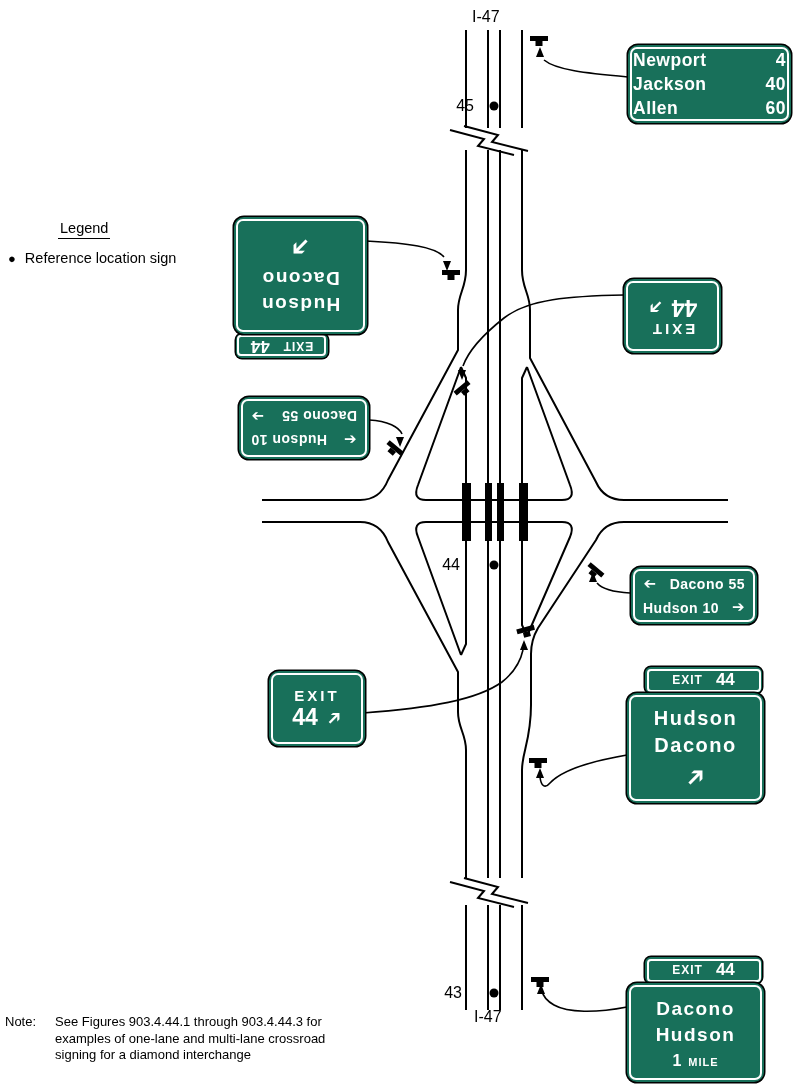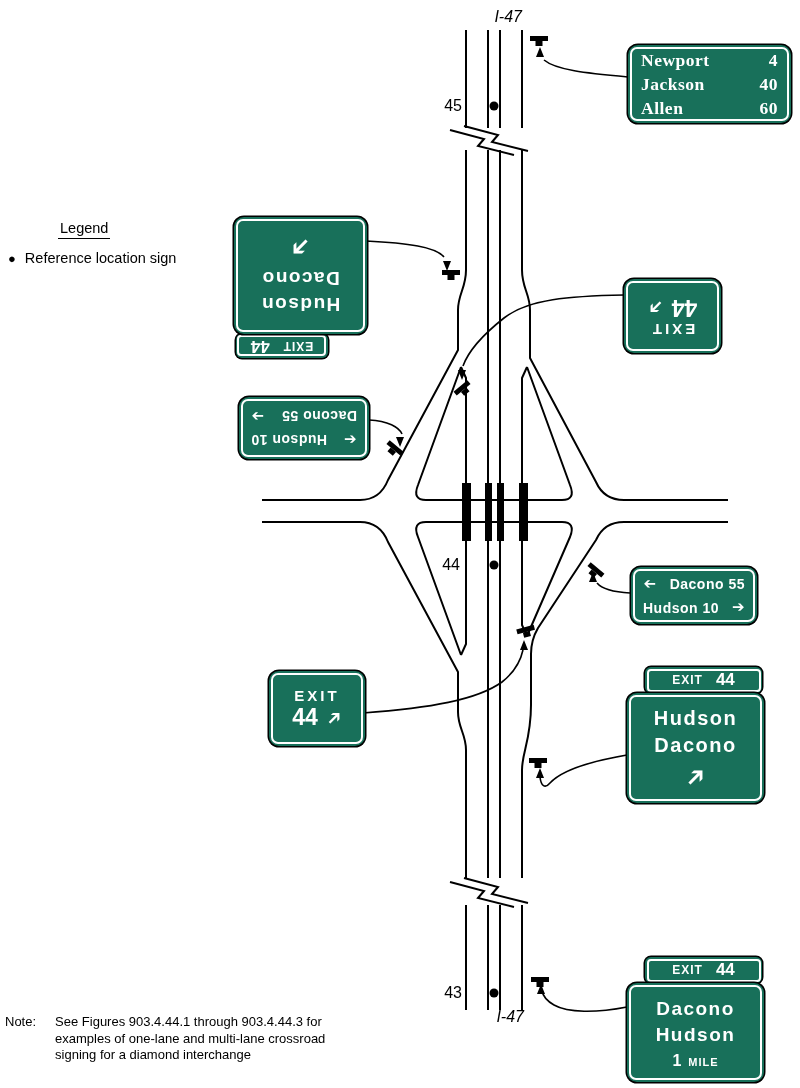--- a/index.html
+++ b/index.html
@@ -1,21 +1,21 @@
 <!DOCTYPE html>
 <html style="--green: #18705a;"><head>
 <meta charset="utf-8">
 <style>
   html,body{margin:0;padding:0;background:#fff;}
   #stage{position:relative;width:800px;height:1088px;background:#fff;overflow:hidden;
          font-family:"Liberation Sans",sans-serif;}
   #road-svg{position:absolute;left:0;top:0;}
 
   .lbl{position:absolute;color:#000;font-size:16px;}
-  .lbl.center{text-align:right;font-style:italic;}
+  .lbl.center{text-align:left;}
   .lbl.right{text-align:right;}
 
   
   .legend-title{position:absolute;left:58px;top:220px;font-size:14.5px;
                 border-bottom:1.5px solid #000;padding:0 2px 2px 2px;}
   .legend-item{position:absolute;left:8px;top:250px;font-size:14.5px;display:flex;align-items:center;}
   .legend-dot{font-size:13px;margin-right:9px;line-height:1;}
 
   
   .note{position:absolute;left:5px;top:1014px;display:flex;gap:19px;font-size:13px;line-height:1.27;}
@@ -30,22 +30,22 @@
   .flip{transform:rotate(180deg);}
 
   .sign-group{position:absolute;display:flex;flex-direction:column;}
   .tab{background:var(--green);border-radius:6px;box-shadow:0 0 0 1.5px #000;padding:1.5px;
        box-sizing:border-box;}
   .tab-face{border:2px solid #fff;border-radius:4px;width:100%;height:100%;box-sizing:border-box;
             display:flex;align-items:center;justify-content:center;gap:13px;color:#fff;font-weight:bold;}
   .tab-exit{font-size:12px;letter-spacing:1px;}
   .tab-num{font-size:17px;}
 
-  .mrow{display:flex;justify-content:space-between;padding:0 9px;font-size:17.5px;
-        letter-spacing:.5px;line-height:24px;font-family:Liberation Serif, serif;}
+  .mrow{display:flex;justify-content:space-between;padding:0 1px;font-size:17.5px;
+        letter-spacing:.5px;line-height:24px;}
 
   .city{text-align:center;font-size:20px;letter-spacing:1.5px;line-height:27px;}
   .city.small{font-size:19px;line-height:26px;}
 
   .arrow{font-family:"DejaVu Sans",sans-serif;display:inline-block;line-height:1;}
   .rot-ur{transform:rotate(-45deg);}
   .rot-l{transform:rotate(180deg);}
   .panel-arrow{text-align:center;font-size:25px;margin-top:3px;}
 
   .gore-exit{text-align:center;font-size:15px;letter-spacing:3px;}
@@ -176,21 +176,21 @@
       <path d="M462,380 L466,370 L458,370 Z"></path>
       <path d="M400,447 L404,437 L396,437 Z"></path>
       <path d="M593,572 L597,582 L589,582 Z"></path>
       <path d="M524,640 L528,650 L520,650 Z"></path>
       <path d="M540,768 L544,778 L536,778 Z"></path>
       <path d="M541,984 L545,994 L537,994 Z"></path>
     </g>
   </svg>
 
   <div class="lbl center" style="left:472px;top:8px;width:50px;">I-47</div>
-  <div class="lbl right" style="left:430px;top:97px;width:32px;">45</div>
+  <div class="lbl right" style="left:442px;top:97px;width:32px;">45</div>
   <div class="lbl right" style="left:428px;top:556px;width:32px;">44</div>
   <div class="lbl right" style="left:430px;top:984px;width:32px;">43</div>
   <div class="lbl center" style="left:474px;top:1008px;width:50px;">I-47</div>
 
   <div class="legend-title">Legend</div>
   <div class="legend-item">
     <span class="legend-dot">●</span>
     <span>Reference location sign</span>
   </div>
 

